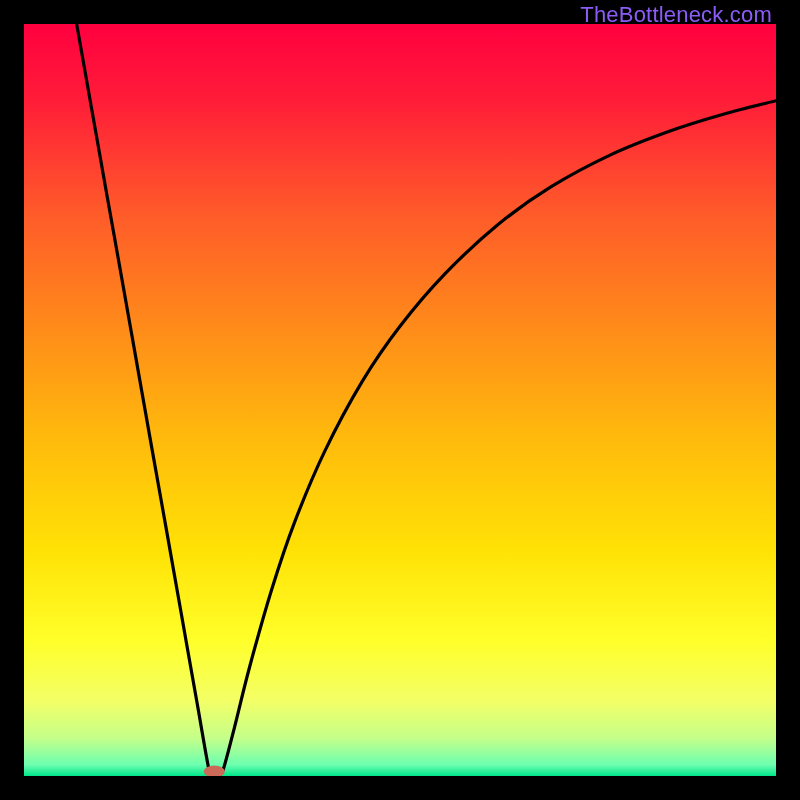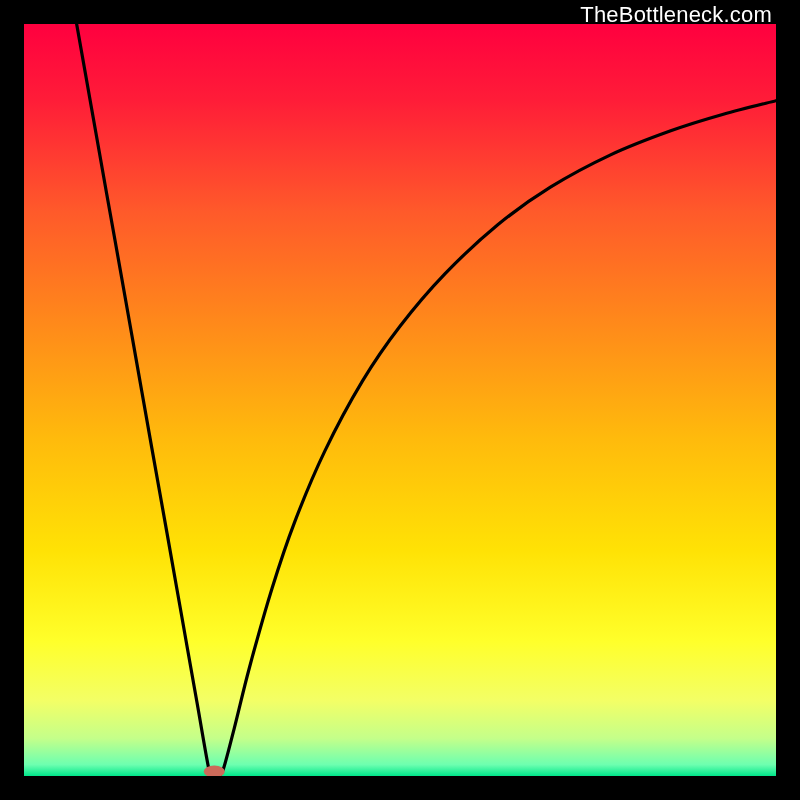--- a/index.html
+++ b/index.html
@@ -24,21 +24,21 @@
     left: 0;
     top: 0;
     width: 752px;
     height: 752px;
     display: block;
   }
   .watermark {
     position: absolute;
     top: 2px;
     right: 28px;
-    color: #ffffff;
+    color: #8b5cf6;
     font-size: 22px;
     font-weight: 500;
     letter-spacing: 0.2px;
     user-select: none;
   }
 </style>
 </head>
 <body>
 
 <div class="frame">

